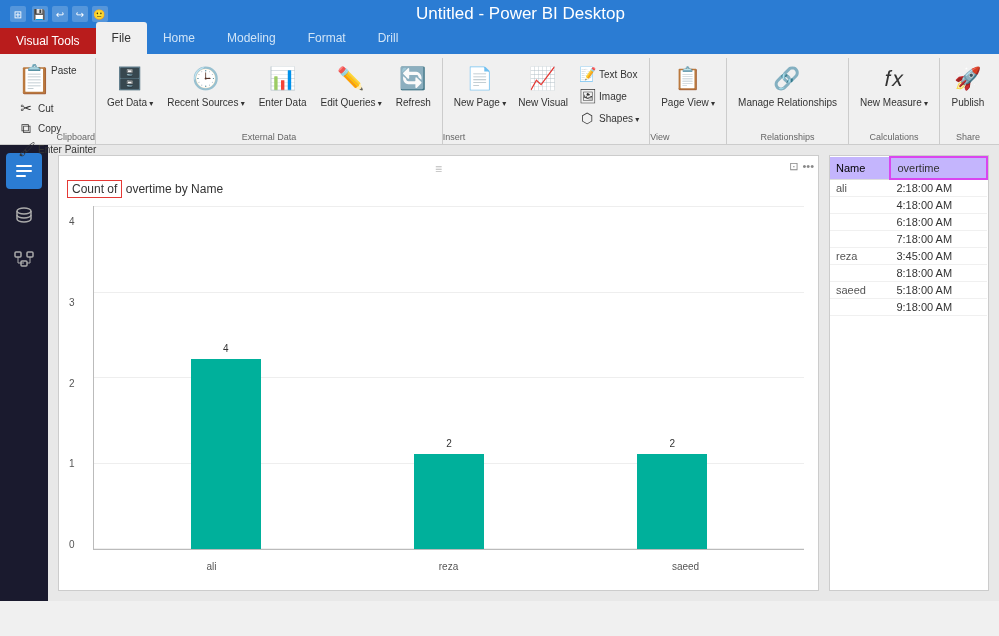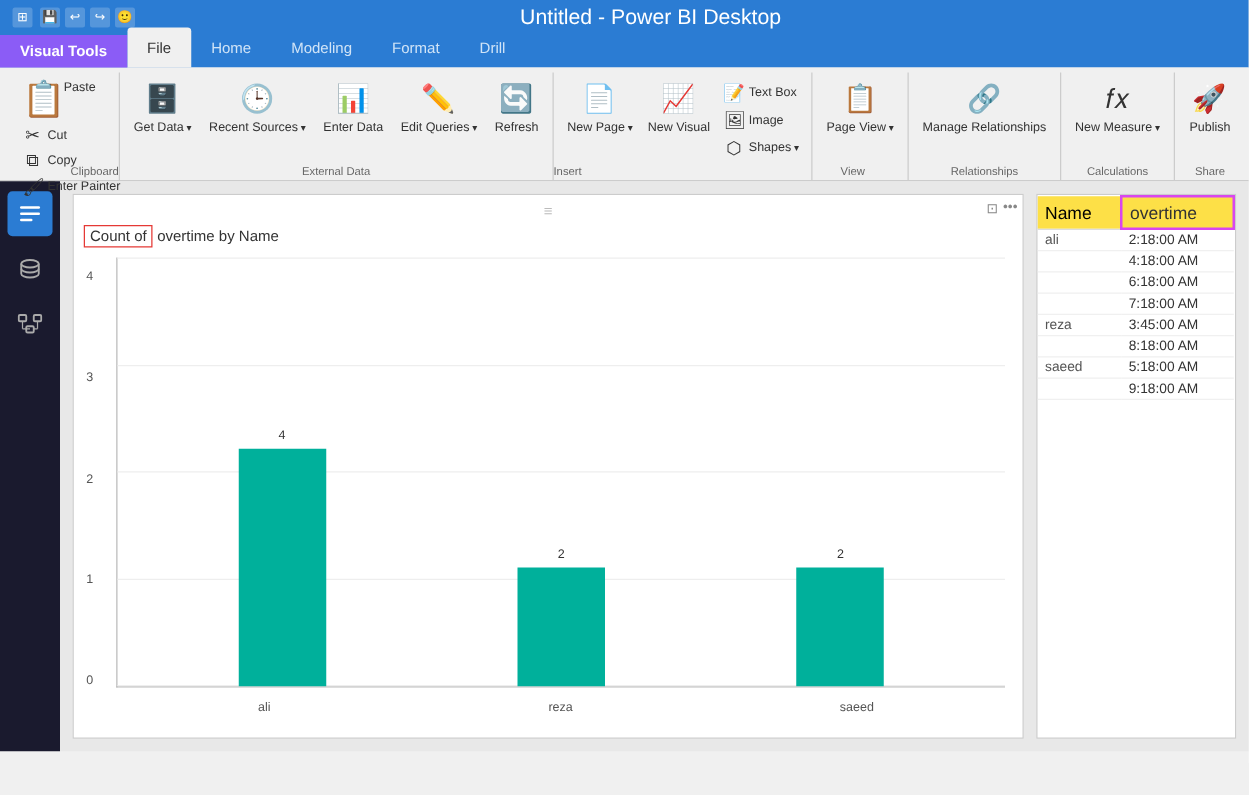--- a/index.html
+++ b/index.html
@@ -39,29 +39,28 @@
       height: 100%;
       display: flex;
       align-items: center;
     }
     .tab-item.active {
       background: #f0f0f0;
       color: #333;
       border-radius: 3px 3px 0 0;
     }
     .visual-tools-tab {
-      background: #8b5cf6;
+      background: #b91c1c;
       color: white;
       padding: 4px 16px;
       font-size: 12px;
       height: 100%;
       display: flex;
       align-items: center;
       cursor: pointer;
-      font-weight: bold;
     }
 
     
     .ribbon {
       background: #f0f0f0;
       border-bottom: 1px solid #ccc;
       display: flex;
       flex-direction: column;
     }
     .ribbon-content {
@@ -176,26 +175,26 @@
       background: white;
       border: 1px solid #ccc;
       overflow: hidden;
     }
     .data-table {
       width: 100%;
       border-collapse: collapse;
       font-size: 11px;
     }
     .data-table th {
-      background: #fde047;
+      background: #c4b5fd;
       border-bottom: 1px solid #ddd;
       padding: 4px 6px;
       text-align: left;
       font-weight: normal;
-      font-size: 14px;
+      font-size: 11px;
     }
     .data-table th.highlighted {
       border: 2px solid #d946ef;
       color: #333;
     }
     .data-table td {
       padding: 2px 6px;
       border-bottom: 1px solid #f0f0f0;
       font-size: 11px;
       color: #333;
@@ -304,21 +303,21 @@
         </div>
       </div>
       <span style="position:absolute;bottom:2px;left:0;right:0;font-size:9px;color:#666;">Insert</span>
     </div>
 
     <div style="display:flex;flex-direction:row;align-items:flex-start;border-right:1px solid #ccc;padding:2px 6px 16px;position:relative;gap:2px;">
       <button class="ribbon-btn">
         <div class="icon-box">📋</div>
         <span class="btn-label with-arrow">Page View</span>
       </button>
-      <span style="position:absolute;bottom:2px;left:0;right:12px;text-align:center;font-size:9px;color:#666;">View</span>
+      <span style="position:absolute;bottom:2px;left:0;right:12px;font-size:9px;color:#666;">View</span>
     </div>
 
     <div style="display:flex;flex-direction:row;align-items:flex-start;border-right:1px solid #ccc;padding:2px 6px 16px;position:relative;gap:2px;">
       <button class="ribbon-btn">
         <div class="icon-box">🔗</div>
         <span class="btn-label">Manage Relationships</span>
       </button>
       <span style="position:absolute;bottom:2px;left:0;right:0;text-align:center;font-size:9px;color:#666;">Relationships</span>
     </div>
 

